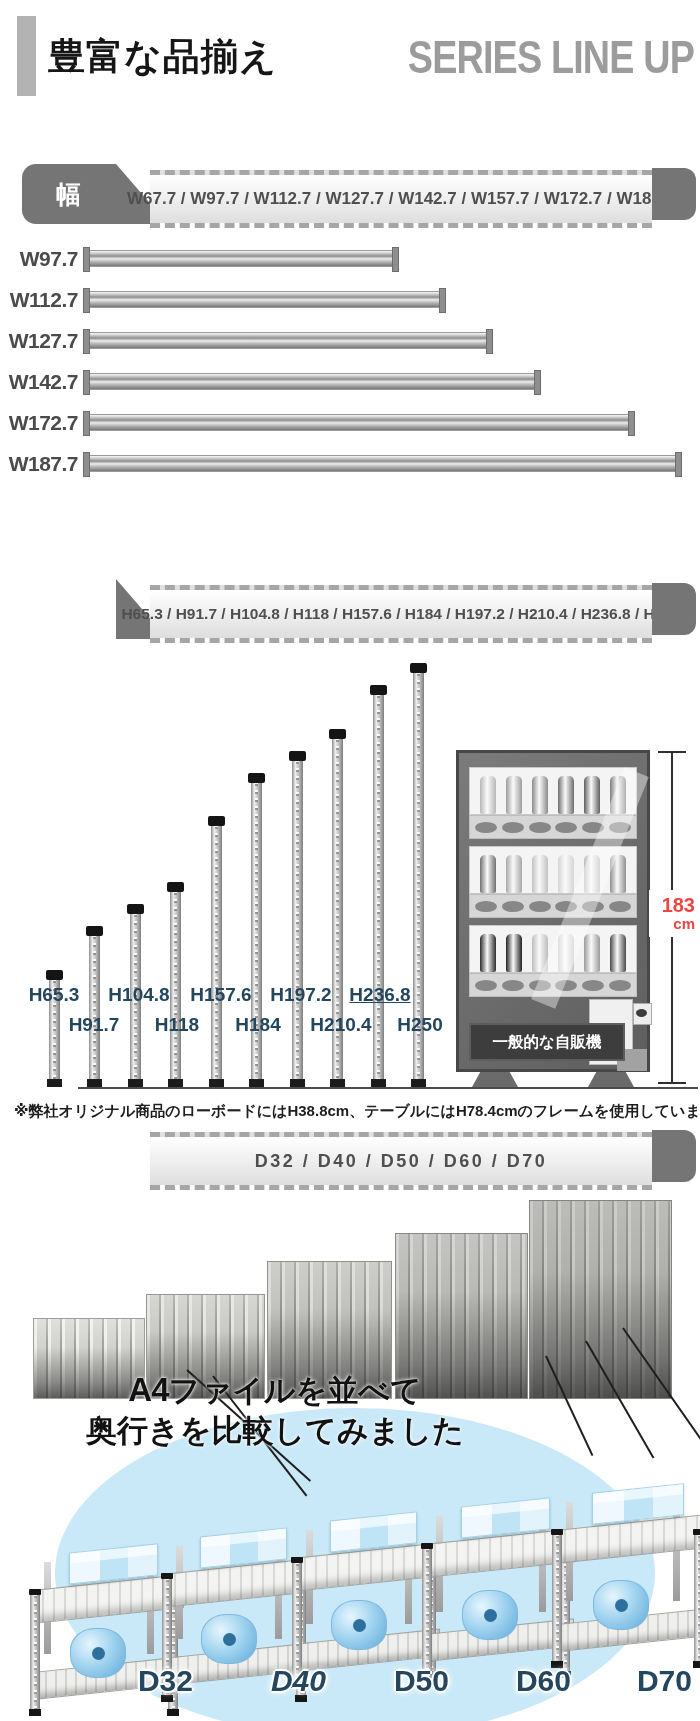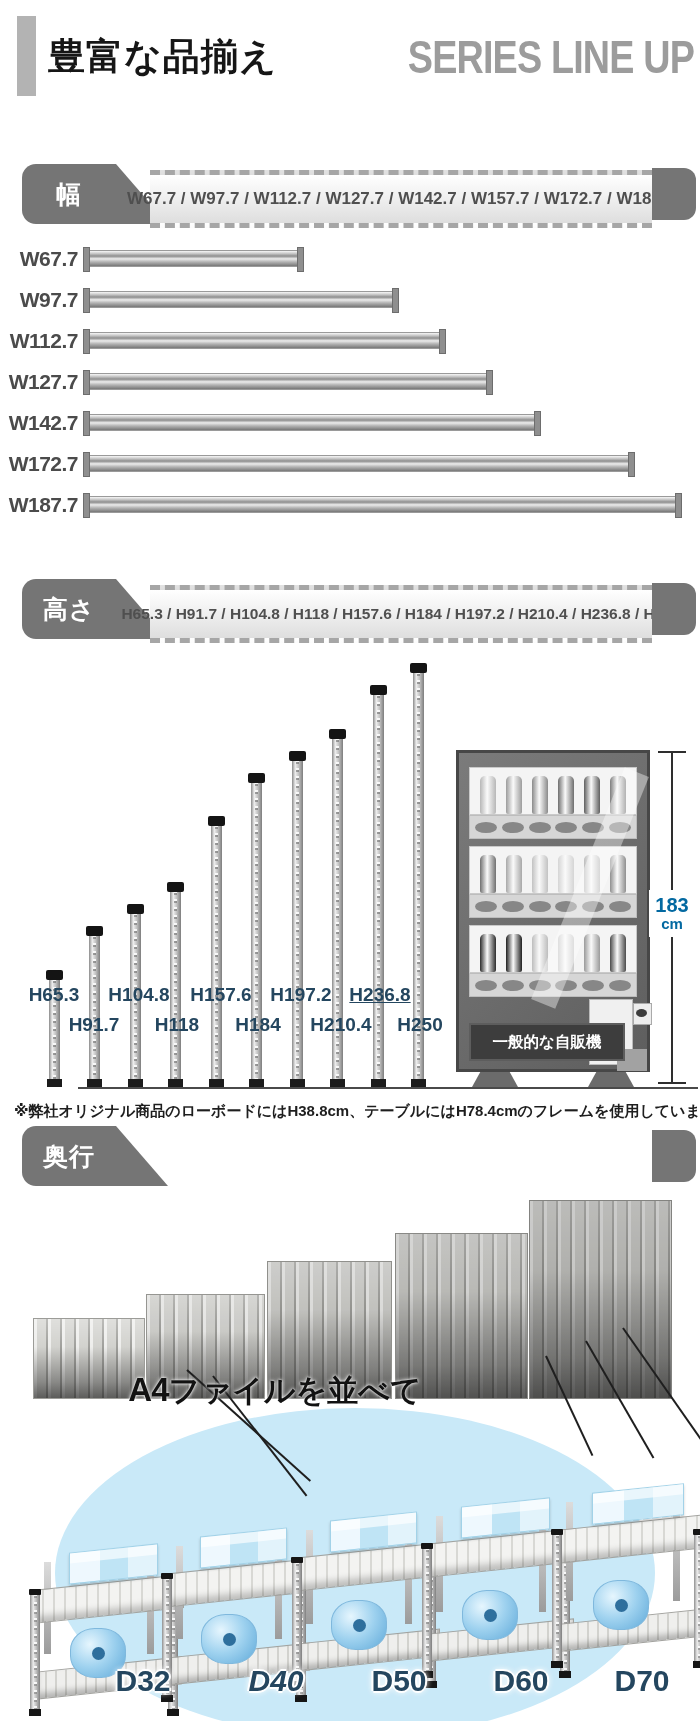--- a/index.html
+++ b/index.html
@@ -66,22 +66,22 @@
   .vm-coin::after{content:"";position:absolute;left:2px;top:5px;width:11px;height:8px;border-radius:50%;background:#3c3c3c;}
   .vm-caption{position:absolute;left:10px;top:270px;width:152px;height:34px;background:#3d3d3d;border:2px solid #5d5d5d;
               display:flex;align-items:center;justify-content:center;z-index:4;}
   .vm-caption span{color:#fff;font-size:15.5px;font-weight:800;white-space:nowrap;}
   .vm-sq{position:absolute;left:158px;top:296px;width:30px;height:22px;background:#a2a2a2;}
   .vm-foot{position:absolute;top:426px;width:46px;height:15px;background:#6b6b6b;
            clip-path:polygon(18% 0,82% 0,100% 100%,0 100%);z-index:1;}
   
   .measure-line{position:absolute;left:671px;top:106px;width:2px;height:332px;background:#2e2e2e;}
   .measure-tick{position:absolute;left:658px;width:28px;height:2px;background:#2e2e2e;}
-  .measure-text{position:absolute;left:649px;top:244px;width:46px;background:#fff;text-align:center;z-index:2;
-                color:#0369a1;line-height:1.1;padding:4px 0;}
+  .measure-text{position:absolute;left:649px;top:244px;width:46px;background:#fff;text-align:right;z-index:2;
+                color:#ef4444;line-height:1.1;padding:4px 0;}
   .measure-text .mv{font-size:20px;font-weight:800;display:block;}
   .measure-text .mu{font-size:15px;font-weight:700;display:block;}
   .note{position:absolute;left:14px;top:1086px;width:678px;font-size:15px;font-weight:700;color:#1e1e1e;white-space:nowrap;}
   
   .d-panel{position:absolute;border:1px solid #9c9c98;
      background:linear-gradient(180deg,rgba(255,255,255,.3) 0%,rgba(0,0,0,0) 35%,rgba(35,35,35,.42) 80%,rgba(20,20,20,.62) 100%),
                 repeating-linear-gradient(90deg,#eeeeec 0 3px,#d2d2ce 3px 12px,#a0a09c 12px 14px);}
   
   .blob{position:absolute;left:55px;top:1392px;width:600px;height:330px;border-radius:50%;
         background:var(--light-blue,#c9e9f8);z-index:0;}
@@ -105,21 +105,21 @@
                 linear-gradient(90deg,#8f8f8f,#ececec 32%,#bdbdbd 64%,#7f7f7f);}
   .u-post::before{content:"";position:absolute;top:-5px;left:-1px;width:12px;height:6px;background:#151515;border-radius:1px;}
   .u-post::after{content:"";position:absolute;bottom:-7px;left:-1px;width:12px;height:7px;background:#161616;}
   .u-lowshelf{position:absolute;left:8px;right:2px;bottom:24px;height:26px;transform:skewY(-6deg);
      border:1px solid #a3a39f;box-shadow:inset 0 -5px 6px rgba(0,0,0,.25);
      background:repeating-linear-gradient(90deg,#efefed 0 8px,#d2d2ce 8px 10px);}
   .u-jug{position:absolute;left:27%;bottom:38px;width:54px;height:48px;border-radius:44%;z-index:3;
      border:1px solid #7fb8dd;
      background:radial-gradient(circle at 35% 32%,#e6f6fe 0%,#9fd2ef 48%,#5fa9d9 100%);}
   .u-jug::after{content:"";position:absolute;left:38%;top:38%;width:13px;height:13px;border-radius:50%;background:#2e6f9d;}
-  .shelf-label{position:absolute;top:1648px;width:100px;text-align:center;z-index:5;
+  .shelf-label{position:absolute;top:1648px;width:100px;text-align:right;z-index:5;
      font-size:30px;font-weight:800;color:var(--label-navy,#1e3f5e);
      text-shadow:-2px 0 0 #fff,2px 0 0 #fff,0 -2px 0 #fff,0 2px 0 #fff,0 0 7px #fff,0 0 7px #fff;}
 </style>
 </head>
 <body>
 
 <div class="page">
 
   <div class="hdr-bar"></div>
   <div class="hdr-title">豊富な品揃え</div>
@@ -133,24 +133,20 @@
       <div class="btab-slant"></div>
     </div>
     <div class="bpill">
       <span>W67.7 / W97.7 / W112.7 / W127.7 / W142.7 / W157.7 / W172.7 / W187.7</span>
     </div>
     <div class="bcap"></div>
   </div>
 
   <div id="width-rows">
       <div class="w-row">
-        <div class="w-label">W67.7</div>
-        <div class="w-bar" style="width: 213px;"></div>
-      </div>
-      <div class="w-row">
         <div class="w-label">W97.7</div>
         <div class="w-bar" style="width: 308px;"></div>
       </div>
       <div class="w-row">
         <div class="w-label">W112.7</div>
         <div class="w-bar" style="width: 355px;"></div>
       </div>
       <div class="w-row">
         <div class="w-label">W127.7</div>
         <div class="w-bar" style="width: 402px;"></div>
@@ -164,23 +160,20 @@
         <div class="w-bar" style="width: 544px;"></div>
       </div>
       <div class="w-row">
         <div class="w-label">W187.7</div>
         <div class="w-bar" style="width: 591px;"></div>
       </div>
     </div>
 
   <div class="banner" style="top:563px">
     <div class="btab">
-      <div class="btab-body">
-        <span>高さ</span>
-      </div>
       <div class="btab-slant"></div>
     </div>
     <div class="bpill small">
       <span>H65.3 / H91.7 / H104.8 / H118 / H157.6 / H184 / H197.2 / H210.4 / H236.8 / H250</span>
     </div>
     <div class="bcap"></div>
   </div>
 
   <div id="height-diagram">
     <div class="ground"></div>
@@ -272,25 +265,22 @@
       <div class="h-label" style="left: 258px; top: 368px;">H184</div>
       <div class="h-label" style="left: 301px; top: 338px;">H197.2</div>
       <div class="h-label" style="left: 341px; top: 368px;">H210.4</div>
       <div class="h-label" style="left: 380px; top: 338px; text-decoration: underline;">H236.8</div>
       <div class="h-label" style="left: 420px; top: 368px;">H250</div>
     </div>
 
   <div class="note">※弊社オリジナル商品のローボードにはH38.8cm、テーブルにはH78.4cmのフレームを使用しています</div>
 
   <div class="banner" style="top:1110px">
-    <div class="btab">
-      <div class="btab-body">
-        <span>奥行</span>
-      </div>
-      <div class="btab-slant"></div>
+    <div class="bpill wide">
+      <span>D32 / D40 / D50 / D60 / D70</span>
     </div>
     <div class="bcap"></div>
   </div>
 
   <div id="depth-panels">
       <div class="d-panel" style="left: 33px; width: 110px; top: 1302px; height: 79px; filter: brightness(1);"></div>
       <div class="d-panel" style="left: 146px; width: 117px; top: 1278px; height: 103px; filter: brightness(0.96);"></div>
       <div class="d-panel" style="left: 267px; width: 123px; top: 1245px; height: 136px; filter: brightness(0.92);"></div>
       <div class="d-panel" style="left: 395px; width: 131px; top: 1217px; height: 164px; filter: brightness(0.88);"></div>
       <div class="d-panel" style="left: 529px; width: 141px; top: 1184px; height: 197px; filter: brightness(0.84);"></div>
@@ -299,20 +289,21 @@
   <div class="blob"></div>
 
   <div class="speed" style="left:212px;top:1360px;height:152px;transform:rotate(-38deg)"></div>
   <div class="speed" style="left:186px;top:1354px;height:166px;transform:rotate(-48deg)"></div>
   <div class="speed" style="left:545px;top:1340px;height:110px;transform:rotate(-25deg)"></div>
   <div class="speed" style="left:585px;top:1325px;height:135px;transform:rotate(-30deg)"></div>
   <div class="speed" style="left:622px;top:1312px;height:155px;transform:rotate(-35deg)"></div>
 
   <div class="cmp-title">
     <div class="cmp-line"><span class="a4">A4</span><span>ファイルを並べて</span></div>
+    <div class="cmp-line">奥行きを比較してみました</div>
   </div>
 
   <div id="shelf-area">
       <div class="unit" style="left: 28px; top: 1542px; width: 156px; height: 158px;">
         <div class="u-backpost" style="left: 16px;"></div>
         <div class="u-backpost" style="right: 30px;"></div>
         <div class="u-topshelf"></div>
         <div class="u-box"></div>
         <div class="u-post" style="left: 2px;"></div>
         <div class="u-post" style="right: 6px;"></div>

